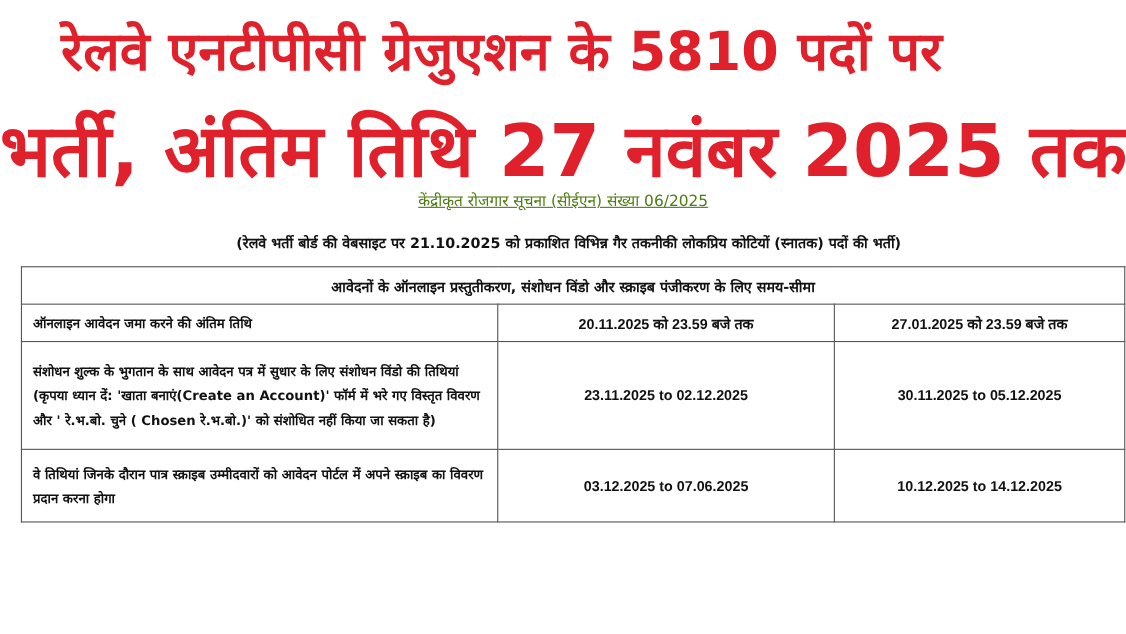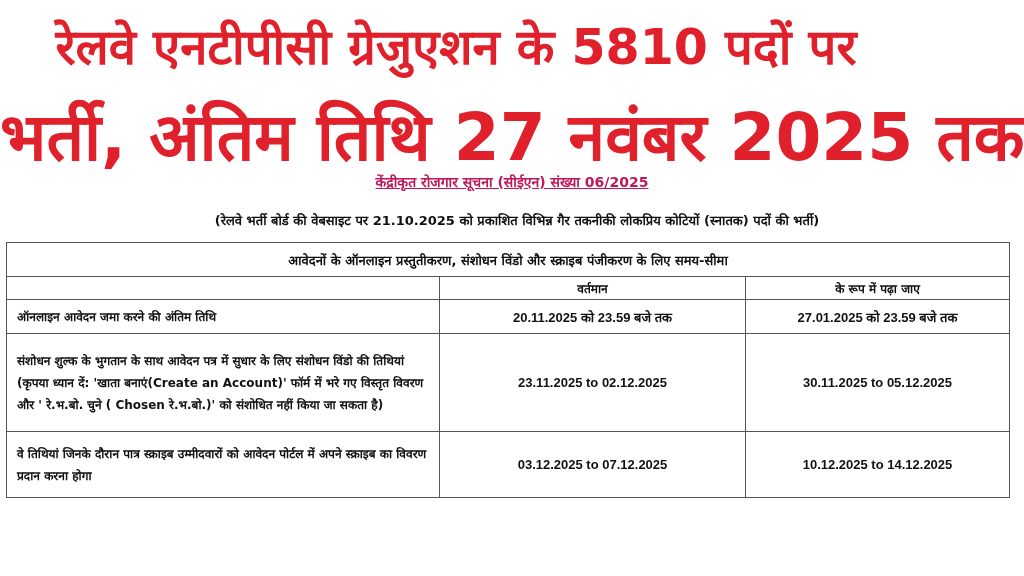--- a/index.html
+++ b/index.html
@@ -1,22 +1,22 @@
 <!DOCTYPE html>
 <html><head>
 <meta charset="utf-8">
 <style>
   html, body { margin:0; padding:0; }
   body { width:1024px; height:576px; background:#ffffff; overflow:hidden; position:relative; font-family:"DejaVu Sans", sans-serif; }
   .headline { position:absolute; left:0; width:912px; text-align:center; color:#e0202a; font-weight:bold; font-family:"DejaVu Sans", sans-serif; white-space:nowrap; letter-spacing:0px; }
   .h1 { top:14px; font-size:49px; line-height:68px; }
   .h2 { top:104px; font-size:66px; line-height:68px; }
-  .notice-no { position:absolute; top:172px; left:0; width:1024px; text-align:center; font-size:14px; font-weight:bold; color:#be185d; text-decoration:underline; font-family:"DejaVu Sans", sans-serif; }
+  .notice-no { position:absolute; top:172px; left:0; width:1024px; text-align:center; font-size:14px; font-weight:normal; color:#4d7c0f; text-decoration:underline; font-family:"DejaVu Sans", sans-serif; }
   .subtitle { position:absolute; top:211px; left:5px; width:1024px; text-align:center; font-size:13px; font-weight:bold; color:#111; font-family:"DejaVu Sans", sans-serif; white-space:nowrap; }
-  table.sched { position:absolute; left:6px; top:242px; width:1003px; border-collapse:collapse; table-layout:fixed;border-radius:21px; }
+  table.sched { position:absolute; left:19px; top:242px; width:1003px; border-collapse:collapse; table-layout:fixed;border-radius:21px; }
   table.sched td, table.sched th { border:1.5px solid #555; font-size:12px; font-weight:bold; color:#111; padding:0 10px; font-family:"DejaVu Sans", sans-serif; }
   .caption-cell { height:33px; text-align:center; font-size:13px !important; }
   .colhead { height:22px; text-align:center; font-size:12px !important; }
   .label { text-align:left; line-height:22px; }
   .val { text-align:center; font-family:"Liberation Sans", sans-serif !important; font-size:13px !important;margin-left:34px; }
   .r1 { height:34px; } .r2 { height:34px; } .r3 { height:98px; } .r4 { height:66px; } .r5 { height:36px; }
 </style>
 </head>
 <body>
 
@@ -28,34 +28,29 @@
 <table class="sched">
   <colgroup>
       <col style="width:433px">
       <col style="width:306px">
       <col style="width:264px">
     </colgroup>
   <tbody>
       <tr>
     <td colspan="3" class="caption-cell">आवेदनों के ऑनलाइन प्रस्तुतीकरण, संशोधन विंडो और स्क्राइब पंजीकरण के लिए समय-सीमा</td>
   </tr>
-  <tr>
-    <td class="colhead"></td>
-    <td class="colhead">वर्तमान</td>
-    <td class="colhead">के रूप में पढ़ा जाए</td>
-  </tr>
   <tr class="r1">
     <td class="label">ऑनलाइन आवेदन जमा करने की अंतिम तिथि</td>
     <td class="val">20.11.2025 को  23.59 बजे  तक</td>
     <td class="val">27.01.2025 को  23.59 बजे  तक</td>
   </tr>
   <tr class="r3">
     <td class="label">संशोधन शुल्क के भुगतान के साथ आवेदन पत्र में सुधार के लिए संशोधन विंडो की तिथियां (कृपया ध्यान दें: 'खाता बनाएं(Create an Account)' फॉर्म में भरे गए विस्तृत विवरण और ' रे.भ.बो. चुने ( Chosen रे.भ.बो.)' को संशोधित नहीं किया जा सकता है)</td>
     <td class="val">23.11.2025 to 02.12.2025</td>
     <td class="val">30.11.2025 to 05.12.2025</td>
   </tr>
   <tr class="r4">
     <td class="label">वे तिथियां जिनके दौरान पात्र स्क्राइब उम्मीदवारों को आवेदन पोर्टल में अपने स्क्राइब का विवरण प्रदान करना होगा</td>
-    <td class="val">03.12.2025 to 07.12.2025</td>
+    <td class="val">03.12.2025 to 07.06.2025</td>
     <td class="val">10.12.2025 to 14.12.2025</td>
   </tr>
 </tbody>
   </table>
 
 </body></html>

